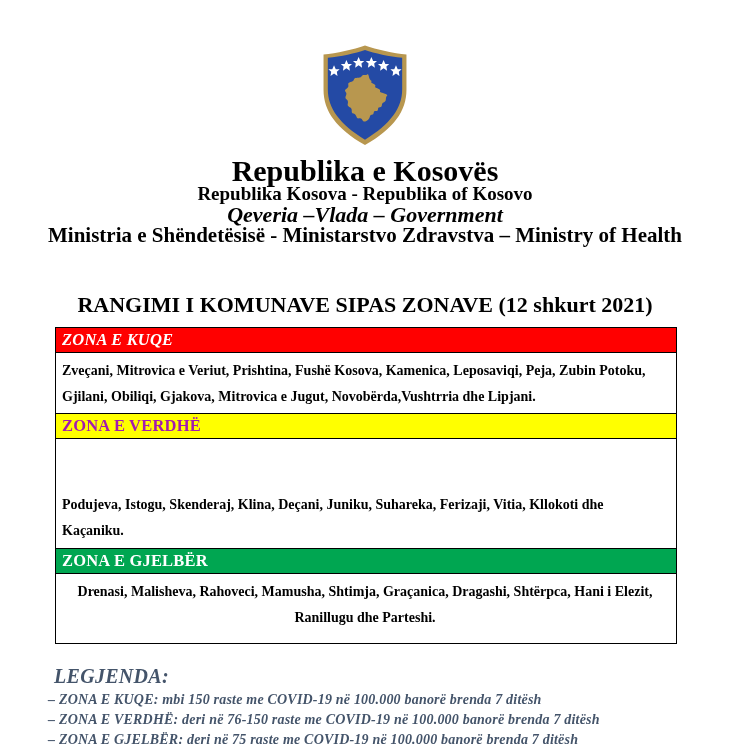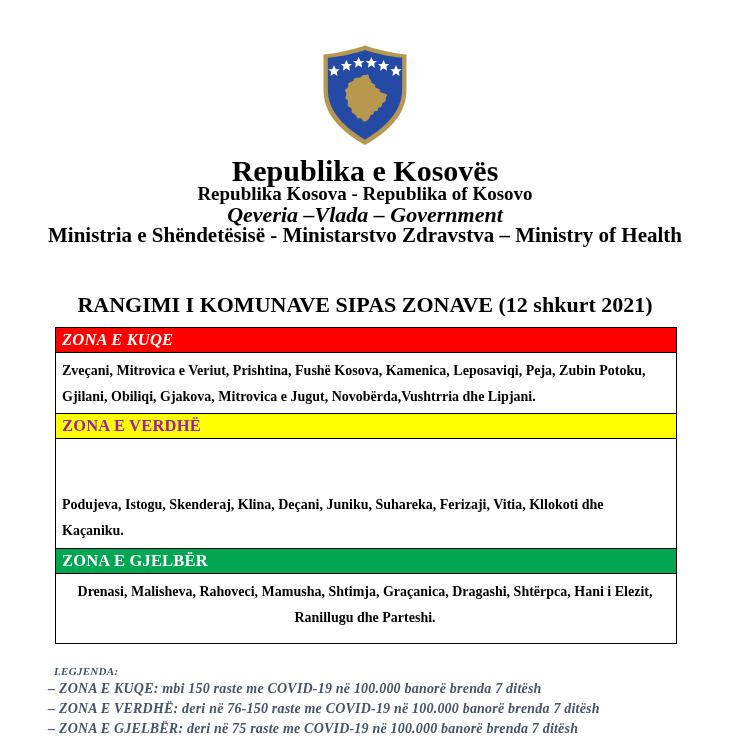--- a/index.html
+++ b/index.html
@@ -36,21 +36,21 @@
   .zbody {
     padding:5px 8px 4px 6px; font-weight:bold; font-size:14px; line-height:26px;
     background:#fff;
   }
   .zbody.pad-s { padding-bottom:3px; }
   .zbody.pad-m { padding-bottom:4px;margin-top:48px; }
   .zbody.pad-l { padding-bottom:12px;text-align:center; }
 
   
   .legend { margin:21px 0 0 48px; font-style:italic; font-weight:bold; }
-  .legend-title { font-size:11px; margin-left:6px; letter-spacing:0.3px; }
+  .legend-title { font-size:20px; margin-left:6px; letter-spacing:0.3px; }
   .legend-item  { font-size:14px; margin-top:4px; letter-spacing:0.2px; }
 </style>
 </head>
 <body>
 
 <div class="page">
 
   <div class="emblem-wrap">
     <svg viewBox="0 0 100 107" aria-hidden="true">
       <defs>

